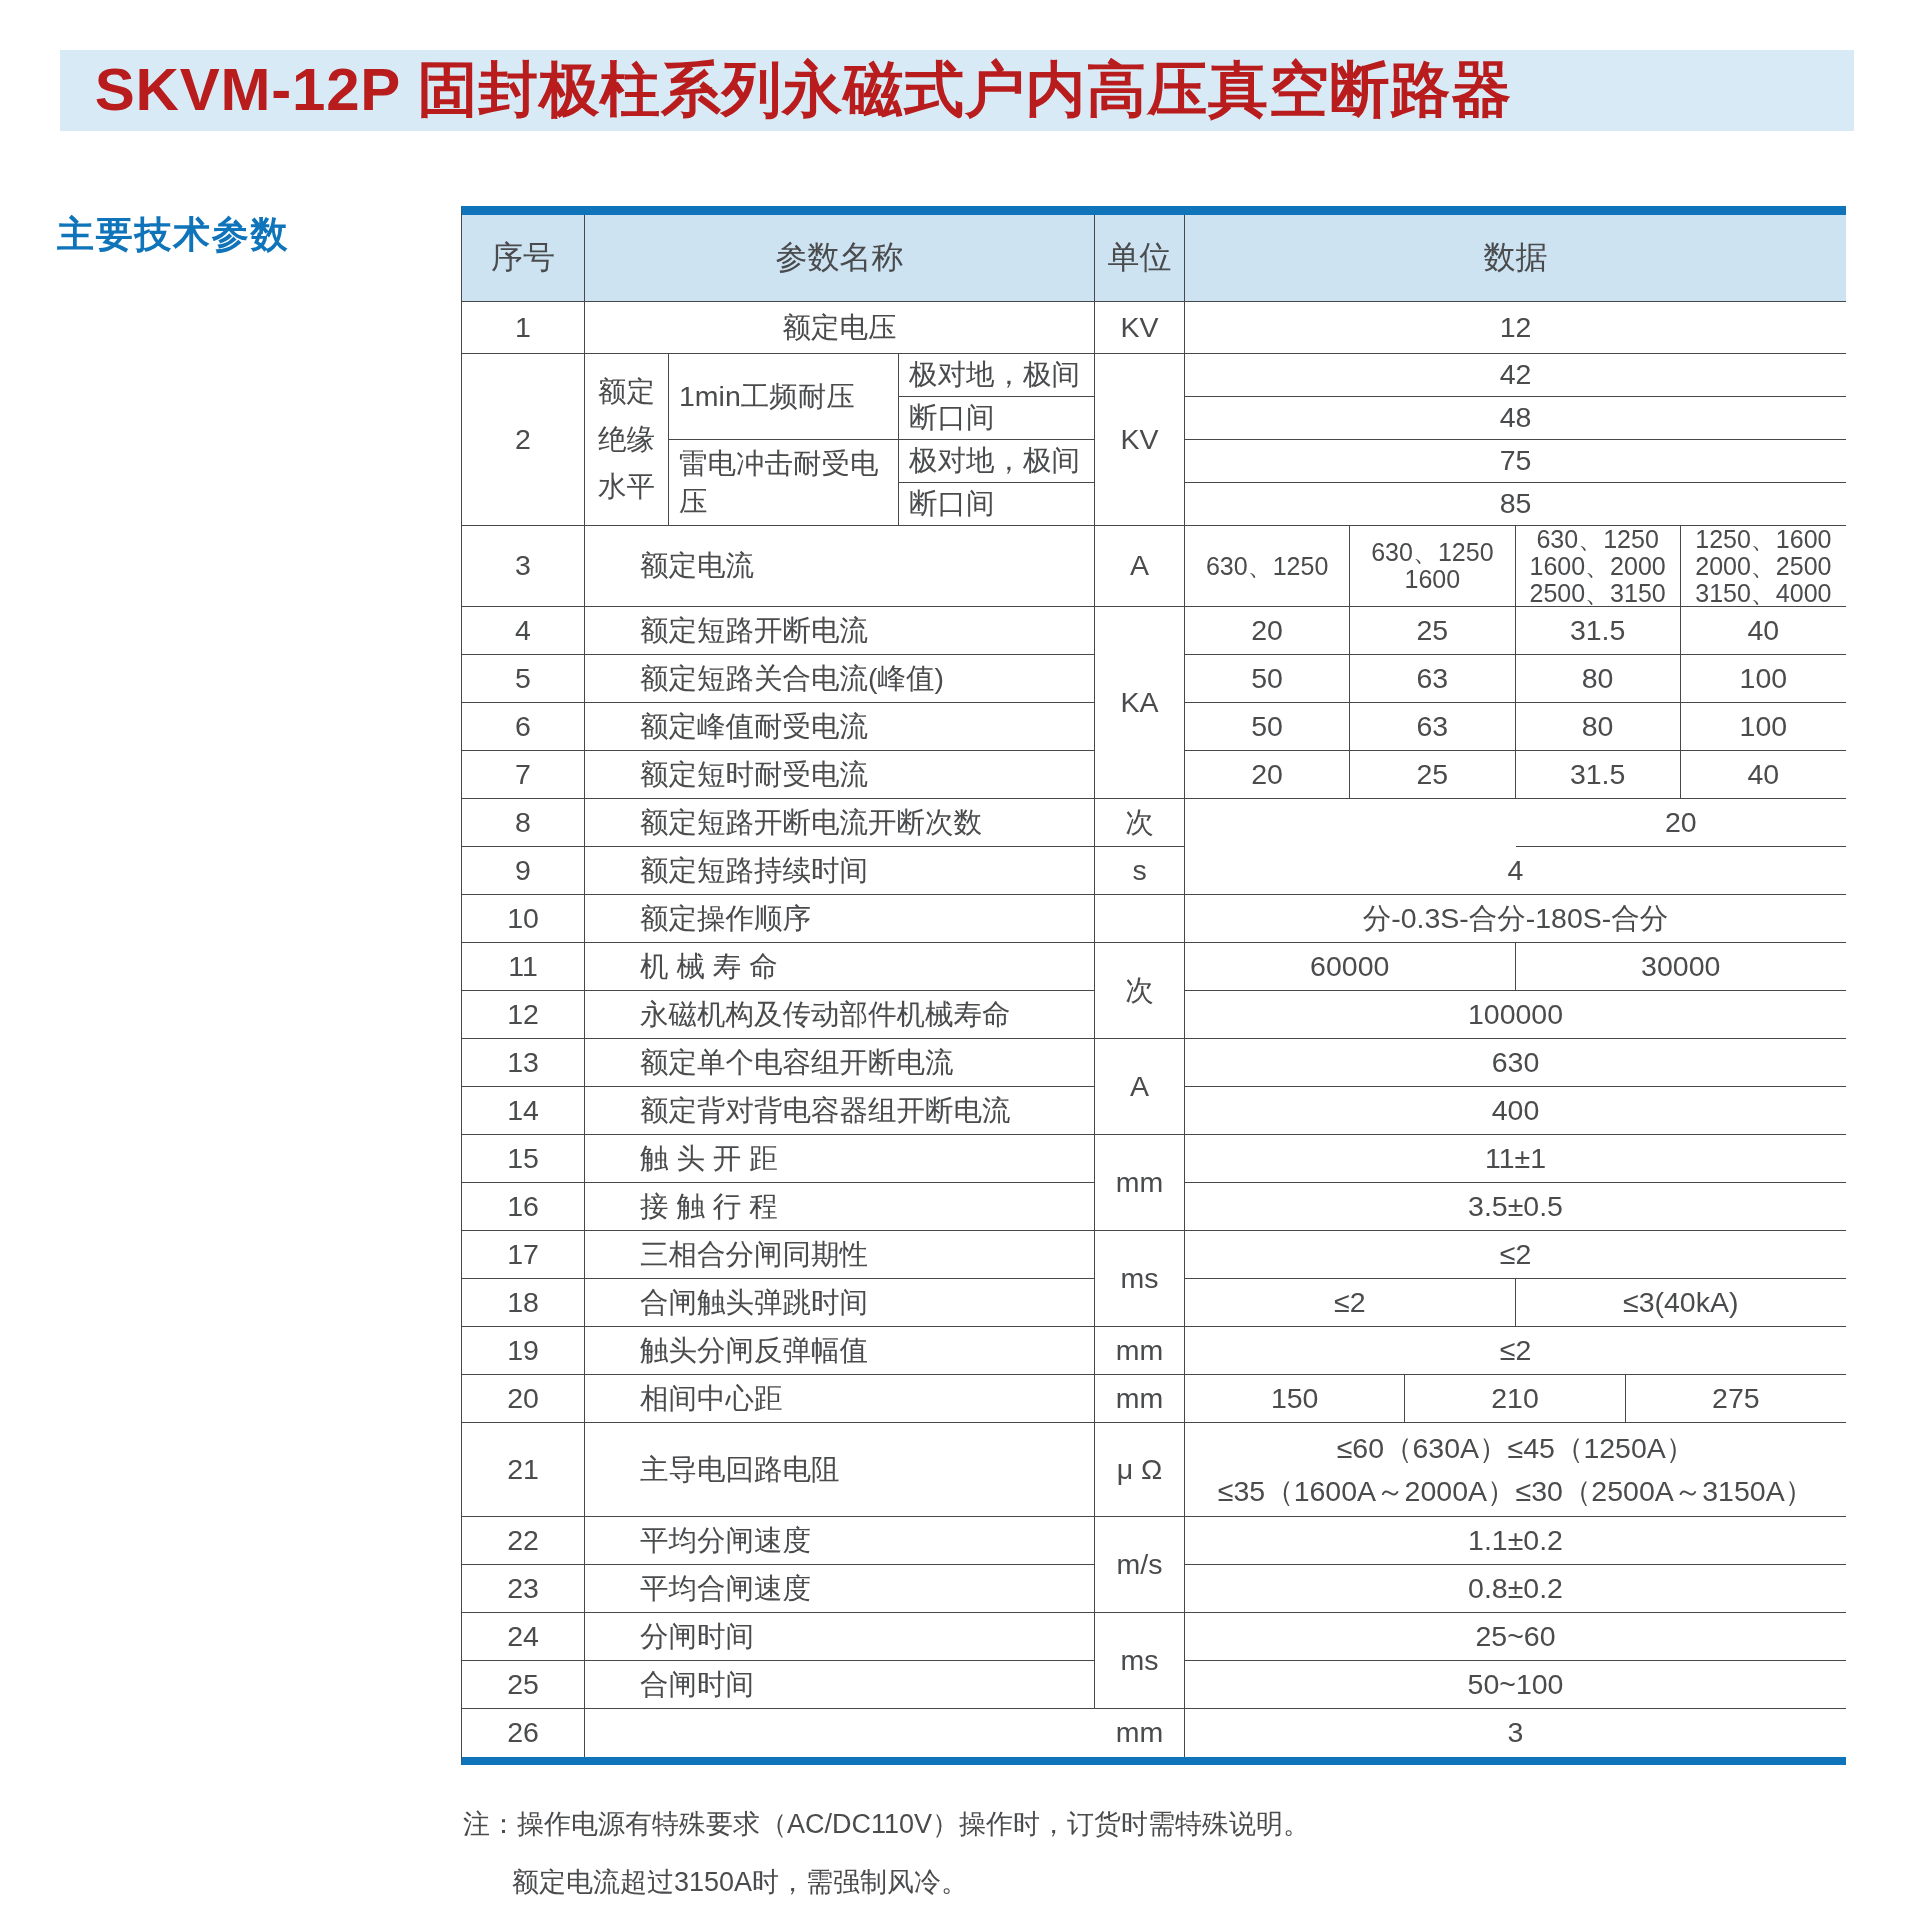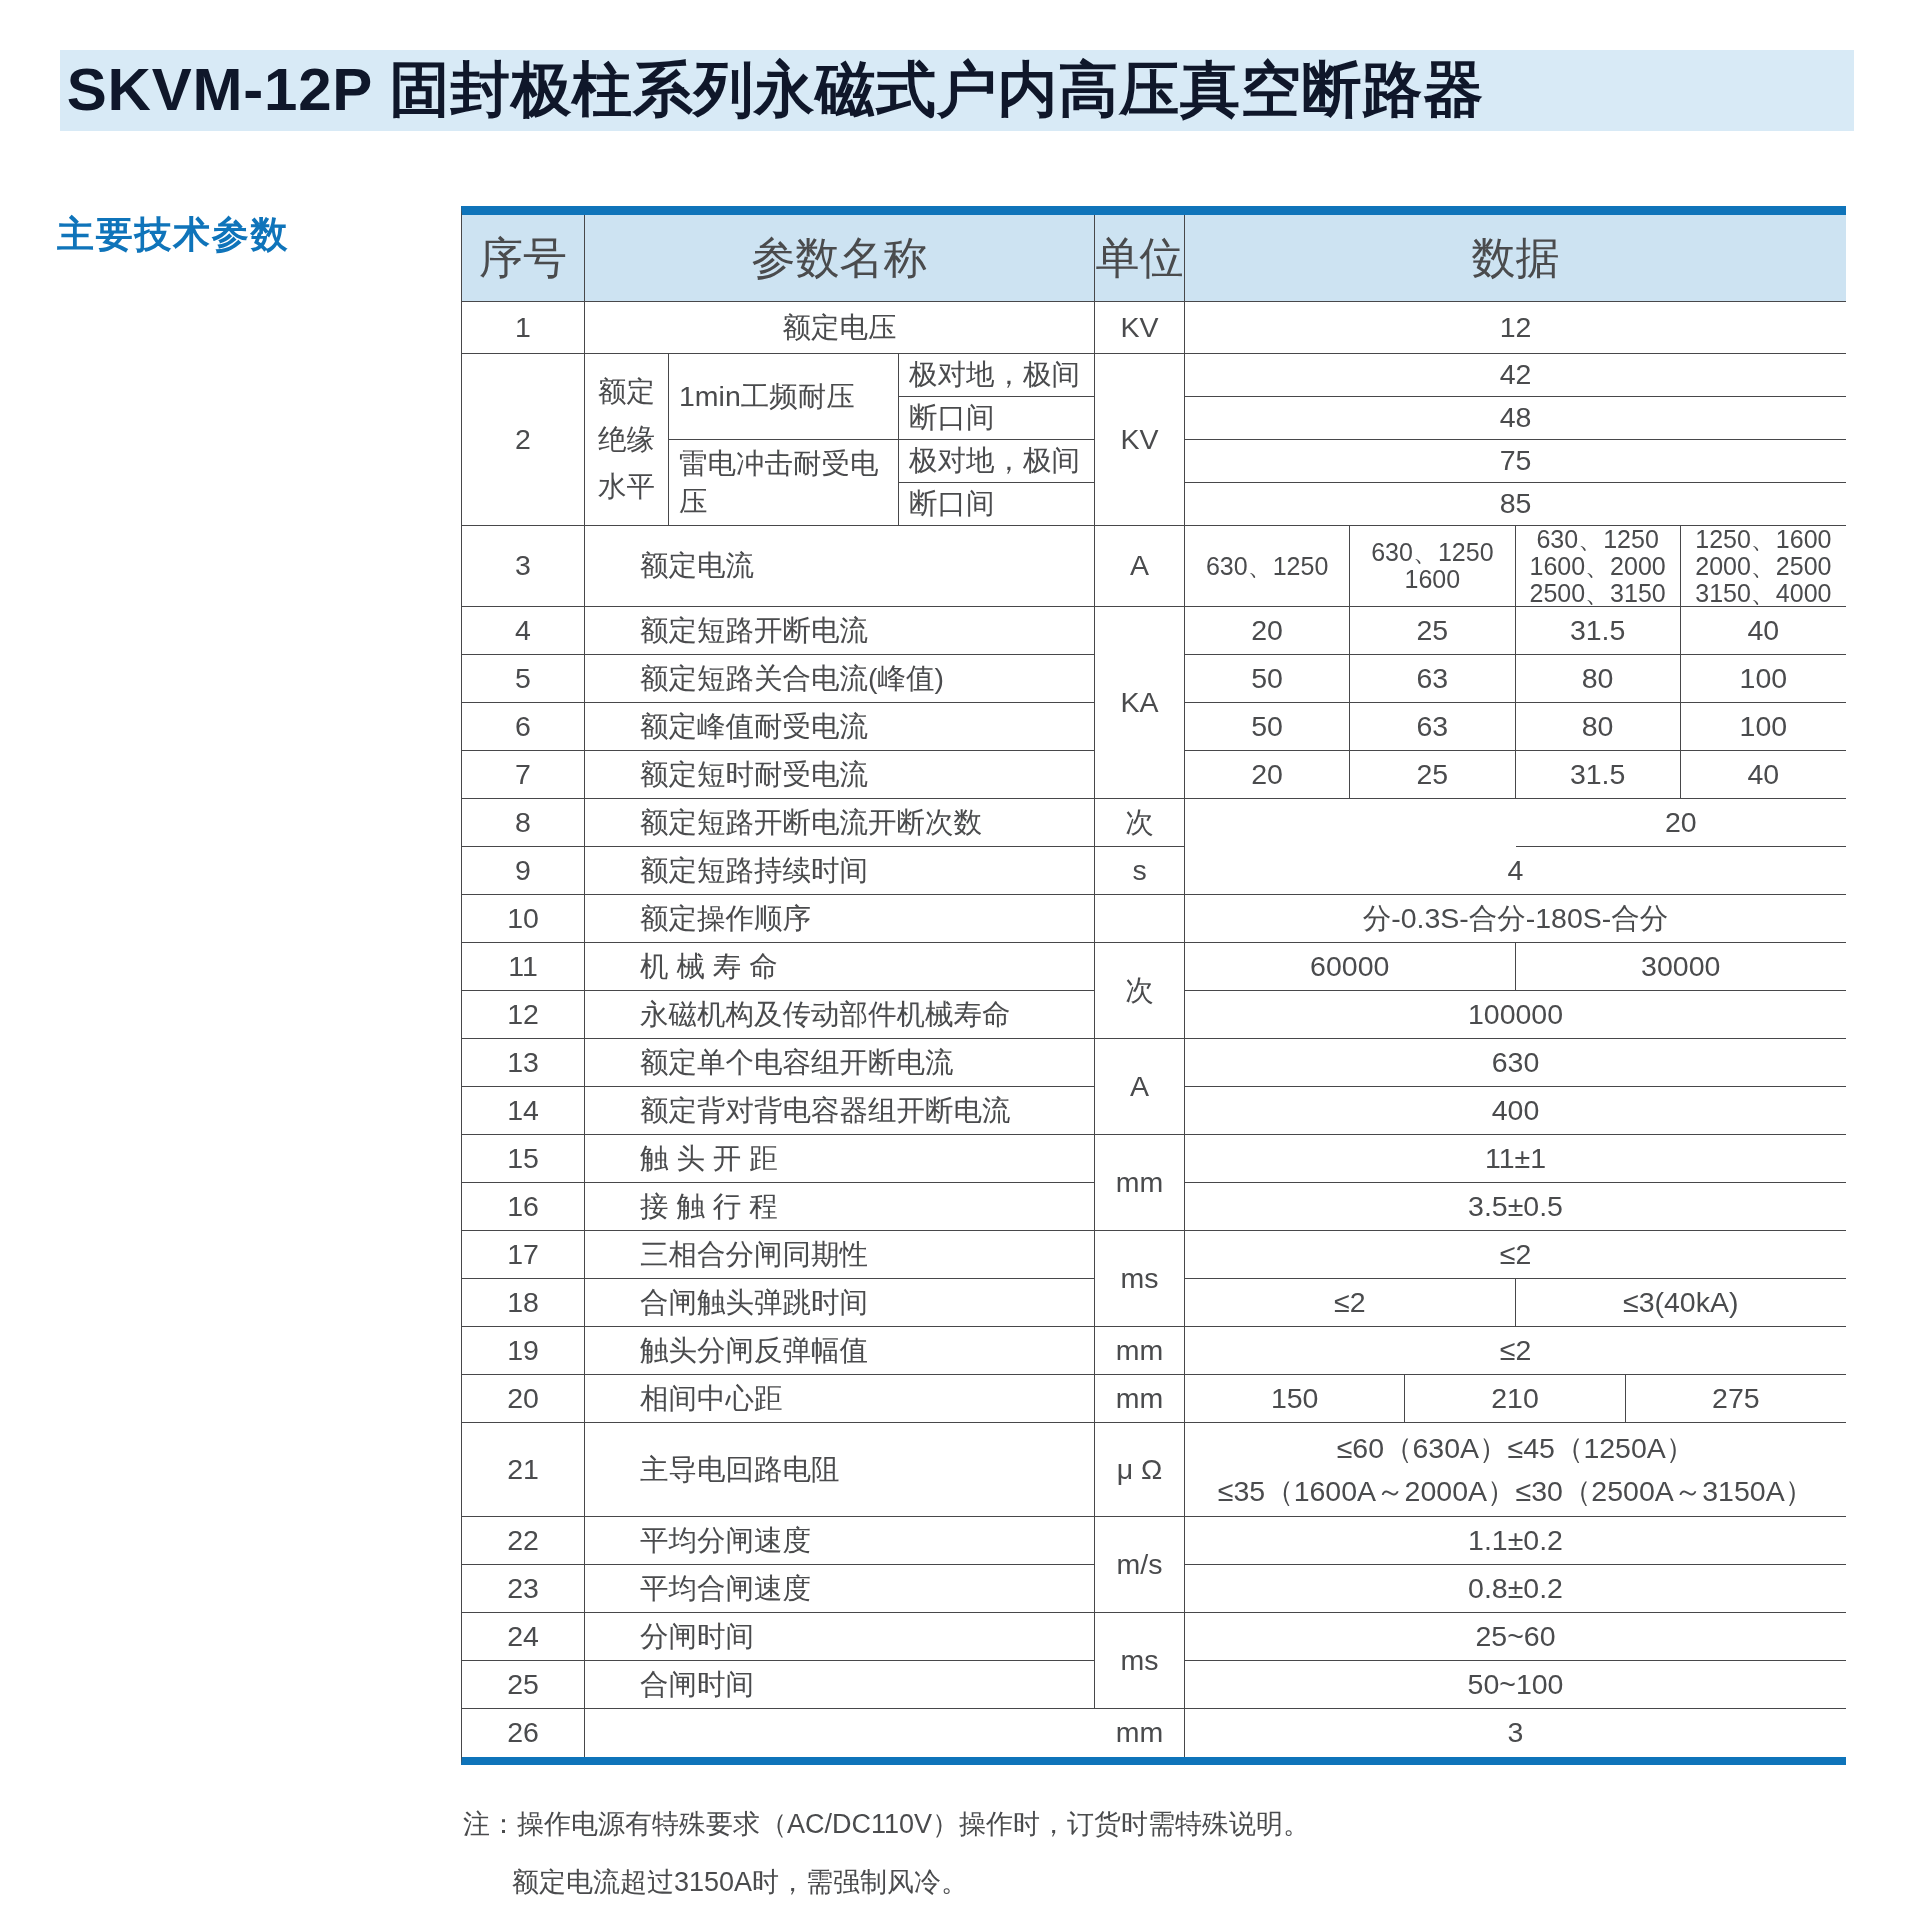--- a/index.html
+++ b/index.html
@@ -2,36 +2,36 @@
 <html style="font-size:13.4px"><head>
 <meta charset="utf-8">
 <style>
   html,body{margin:0;padding:0;background:#ffffff;}
   body{width:1911px;height:1931px;position:relative;font-family:"Liberation Sans","DejaVu Sans",sans-serif;}
   #page{position:absolute;left:0;top:0;width:1911px;height:1931px;background:#ffffff;overflow:hidden;}
 
   
   .title-bar{position:absolute;left:60px;top:50px;width:1794px;height:81px;background:#d8eaf6;
     display:flex;align-items:center;}
-  .title-bar .t{font-size:60px;font-weight:600;color:#0f172a;letter-spacing:0.8px;padding-left:6.7px;white-space:nowrap;}
+  .title-bar .t{font-size:60px;font-weight:600;color:#b91c1c;letter-spacing:0.8px;padding-left:6.7px;white-space:nowrap;margin-left:28px;}
 
   
   .section-heading{position:absolute;left:57px;top:210px;font-size:37px;font-weight:700;color:#0f74ba;letter-spacing:1.7px;}
 
   
   .spec-table{position:absolute;left:461px;top:206px;width:1385px;
     display:grid;
     grid-template-columns:123px 84px 230px 196px 90px repeat(12,1fr);
     grid-template-rows:87px 52px repeat(4,43px) 81px repeat(17,48px) 94px repeat(5,48px);
     border-top:9.2px solid #0f74ba;border-bottom:8.4px solid #0f74ba;border-left:1.7px solid #48484a;
     box-sizing:border-box;background:#ffffff;}
   .c{display:flex;align-items:center;justify-content:center;
      border-right:1.7px solid #48484a;border-bottom:1.7px solid #48484a;
      font-size:28.5px;color:#4a4b4d;text-align:center;line-height:1.3;box-sizing:border-box;}
-  .hd{background:#cde3f2;font-size:44px;}
+  .hd{background:#cde3f2;font-size:32px;}
   .name{justify-content:flex-start;padding-left:55px;text-align:left;}
   .nameC{justify-content:center;padding-left:0;}
   .nest{justify-content:flex-start;padding-left:10px;text-align:left;}
   .pre{white-space:pre-line;}
   .sm{font-size:25px;line-height:1.08;}
   .tall{line-height:1.68;}
   .big{line-height:1.5;}
   .er{border-right:none;}
   .eb{border-bottom:none;}
 

